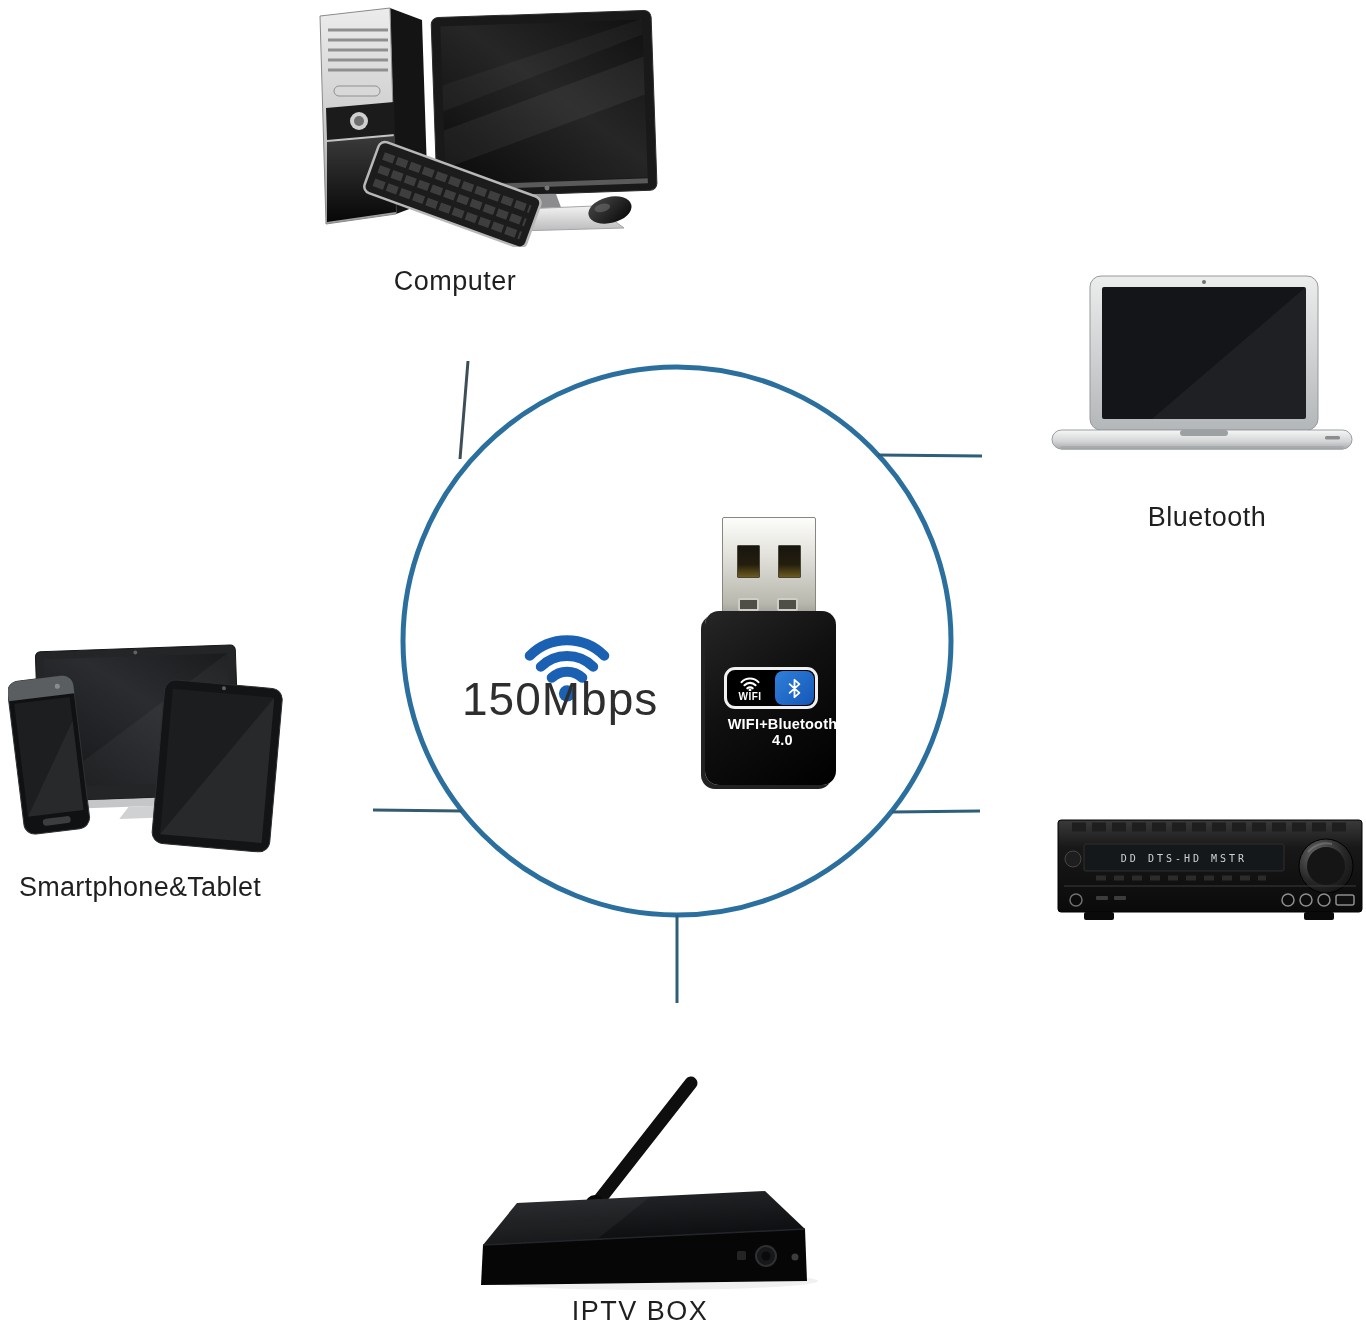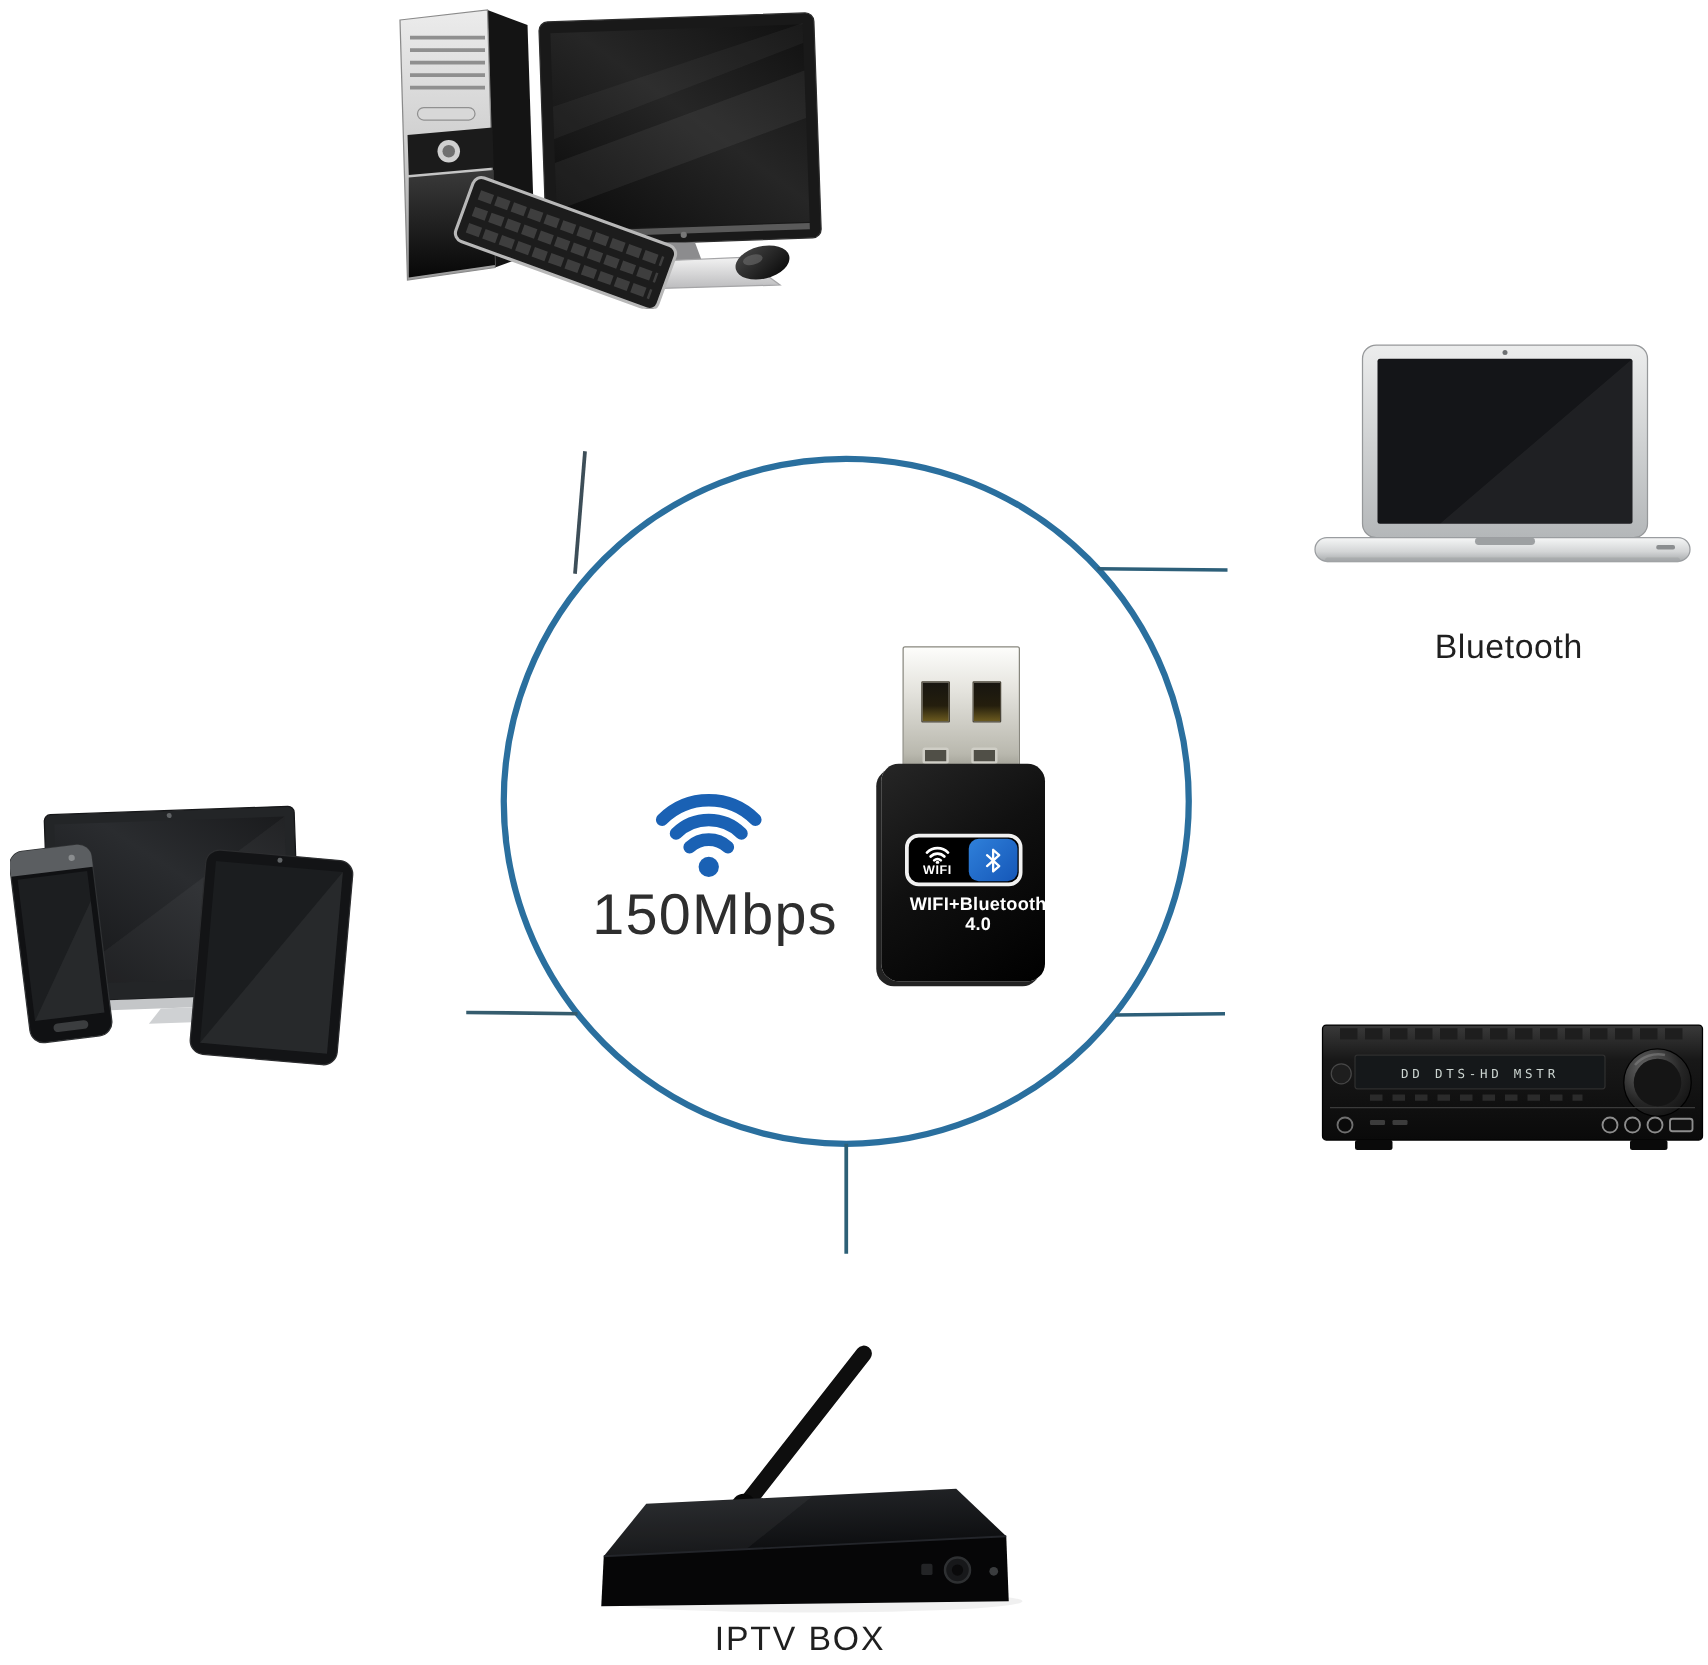--- a/index.html
+++ b/index.html
@@ -6,21 +6,21 @@
   .canvas{position:relative;width:1366px;height:1332px;background:#ffffff;overflow:hidden;
           font-family:"Liberation Sans",sans-serif;}
   .abs{position:absolute;}
   svg{display:block;}
   .label{position:absolute;text-align:center;color:#1f1f1f;font-size:27px;
          font-family:"Liberation Sans",sans-serif;letter-spacing:0.5px;}
   .hub-svg{position:absolute;left:0;top:0;width:1366px;height:1332px;}
 
   
   .wifi-big{position:absolute;left:518px;top:618px;width:98px;height:86px;}
-  .speed{position:absolute;left:462px;top:704px;width:220px;text-align:center;
+  .speed{position:absolute;left:462px;top:672px;width:220px;
          font-size:46px;color:#2e2e2e;letter-spacing:1px;}
 
   
   .adapter{position:absolute;left:700px;top:512px;width:141px;height:278px;}
   .usb-metal{position:absolute;left:22px;top:5px;width:92px;height:100px;
              background:linear-gradient(180deg,#fdfdfb 0%,#e4e3dd 35%,#b9b8ae 85%,#98978d 100%);
              border:1px solid #88877e;border-radius:2px;}
   .usb-hole{position:absolute;top:27px;width:21px;height:31px;border-radius:1px;
             background:linear-gradient(180deg,#171510 0%,#241e0d 60%,#6b5a1f 100%);
             border:1px solid #4a4538;}
@@ -106,20 +106,21 @@
       <path d="M94 160 H250" stroke="#3e3e3e" stroke-width="8" stroke-dasharray="11 3"></path>
       <path d="M94 174 H250" stroke="#3e3e3e" stroke-width="8" stroke-dasharray="11 3"></path>
       <path d="M94 188 H250" stroke="#3e3e3e" stroke-width="8" stroke-dasharray="11 3"></path>
     </g>
 
     <g transform="rotate(-14 318 208)">
       <ellipse cx="318" cy="208" rx="22" ry="13" fill="url(#gMouse)"></ellipse>
       <ellipse cx="311" cy="204" rx="8" ry="4" fill="#6d6d6d" opacity="0.6"></ellipse>
     </g>
   </svg>
+  <div class="label" style="left:305px;top:266px;width:300px;">Computer</div>
 
   <svg class="abs" style="left:1042px;top:272px;width:320px;height:205px;" viewBox="0 0 320 205">
     <defs>
       <linearGradient id="nbFrame" x1="0" y1="0" x2="0" y2="1">
         <stop offset="0" stop-color="#eceded"></stop>
           <stop offset="1" stop-color="#b4b7b9"></stop>
       </linearGradient>
       <linearGradient id="nbBase" x1="0" y1="0" x2="0" y2="1">
         <stop offset="0" stop-color="#f6f7f7"></stop>
           <stop offset="0.6" stop-color="#d3d5d6"></stop>
@@ -164,20 +165,21 @@
       <rect x="27" y="190" width="28" height="7" rx="3.5" fill="#3b3d3f"></rect>
     </g>
 
     <g transform="rotate(5 210 140)">
       <rect x="150" y="56" width="118" height="164" rx="11" fill="#131416" stroke="#2c2d2f"></rect>
       <rect x="158" y="65" width="102" height="146" fill="#1b1d1f"></rect>
       <polygon points="158,211 260,65 260,211" fill="#ffffff" opacity="0.055"></polygon>
       <circle cx="209" cy="60" r="2" fill="#606365"></circle>
     </g>
   </svg>
+  <div class="label" style="left:0px;top:872px;width:280px;letter-spacing:0.3px;">Smartphone&amp;Tablet</div>
 
   <svg class="abs" style="left:1056px;top:814px;width:308px;height:115px;" viewBox="0 0 308 115">
     <defs>
       <linearGradient id="avBody" x1="0" y1="0" x2="0" y2="1">
         <stop offset="0" stop-color="#3a3a3a"></stop>
           <stop offset="0.3" stop-color="#181818"></stop>
           <stop offset="1" stop-color="#0a0a0a"></stop>
       </linearGradient>
       <radialGradient id="knob" cx="0.35" cy="0.3" r="0.9">
         <stop offset="0" stop-color="#6a6a6a"></stop>

